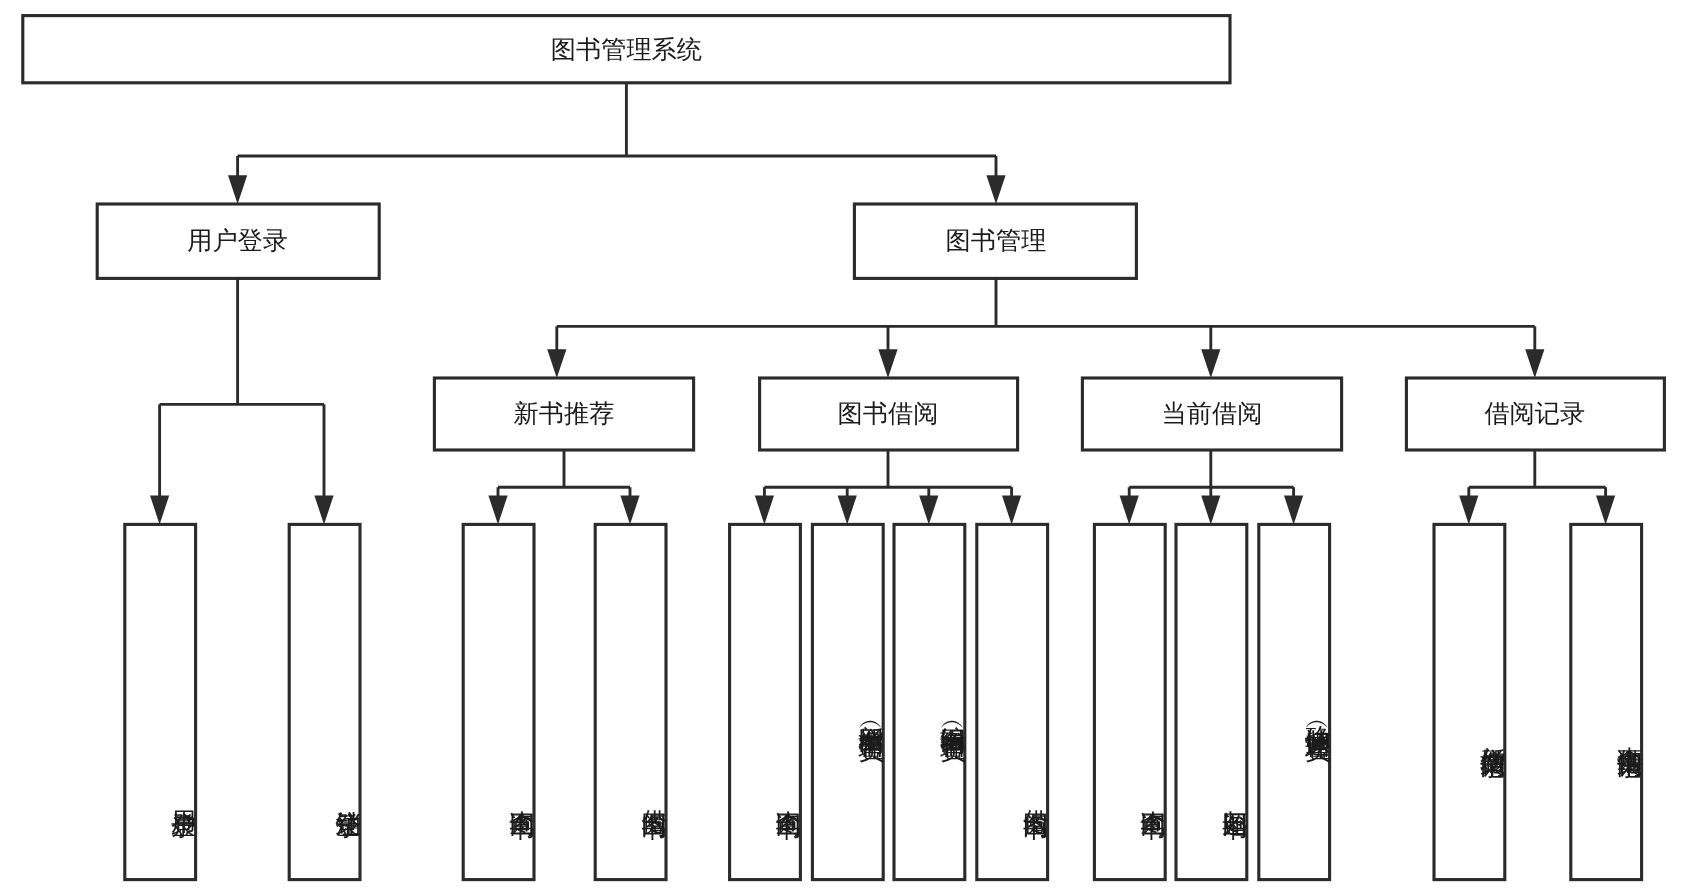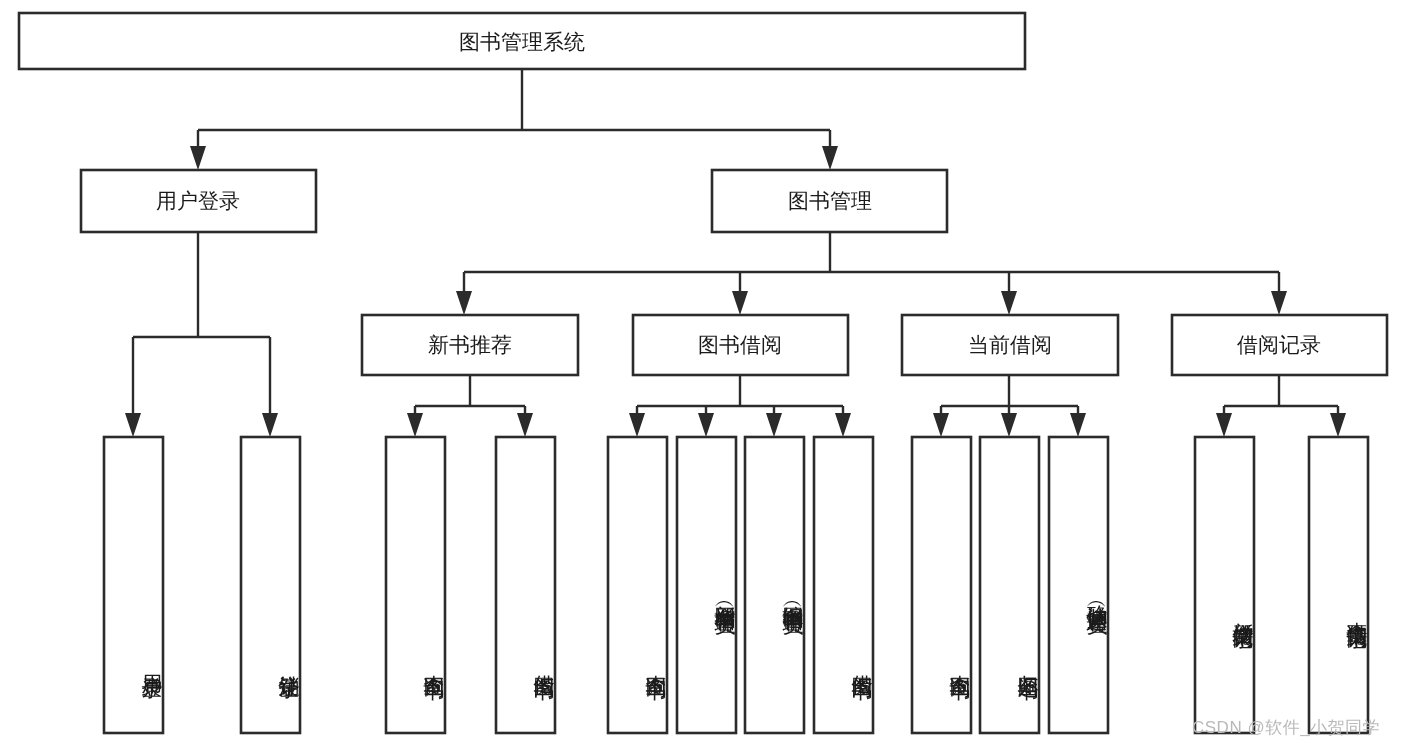--- a/index.html
+++ b/index.html
@@ -201,15 +201,14 @@
   <div class="leaf-label-v" style="left:745px; top:437px; width:59px; height:296px; padding-top:10px;">编辑图书（管理员）</div>
   <div class="leaf-label-v" style="left:814px; top:437px; width:59px; height:296px; padding-top:76px;">借阅图书</div>
 
   <div class="leaf-label-v" style="left:912px; top:437px; width:59px; height:296px; padding-top:76px;">查询图书</div>
   <div class="leaf-label-v" style="left:980px; top:437px; width:59px; height:296px; padding-top:76px;">归还图书</div>
   <div class="leaf-label-v" style="left:1049px; top:437px; width:59px; height:296px; padding-top:10px;">确认归还（管理员）</div>
 
   <div class="leaf-label-v" style="left:1195px; top:437px; width:59px; height:296px; padding-top:24px;">新增借阅记录</div>
   <div class="leaf-label-v" style="left:1309px; top:437px; width:59px; height:296px; padding-top:24px;">查询借阅记录</div>
 
-  <div class="watermark" style="left:1192px; top:716px;">CSDN @软件_小贺同学</div>
 
 </div>
 
 </body></html>

